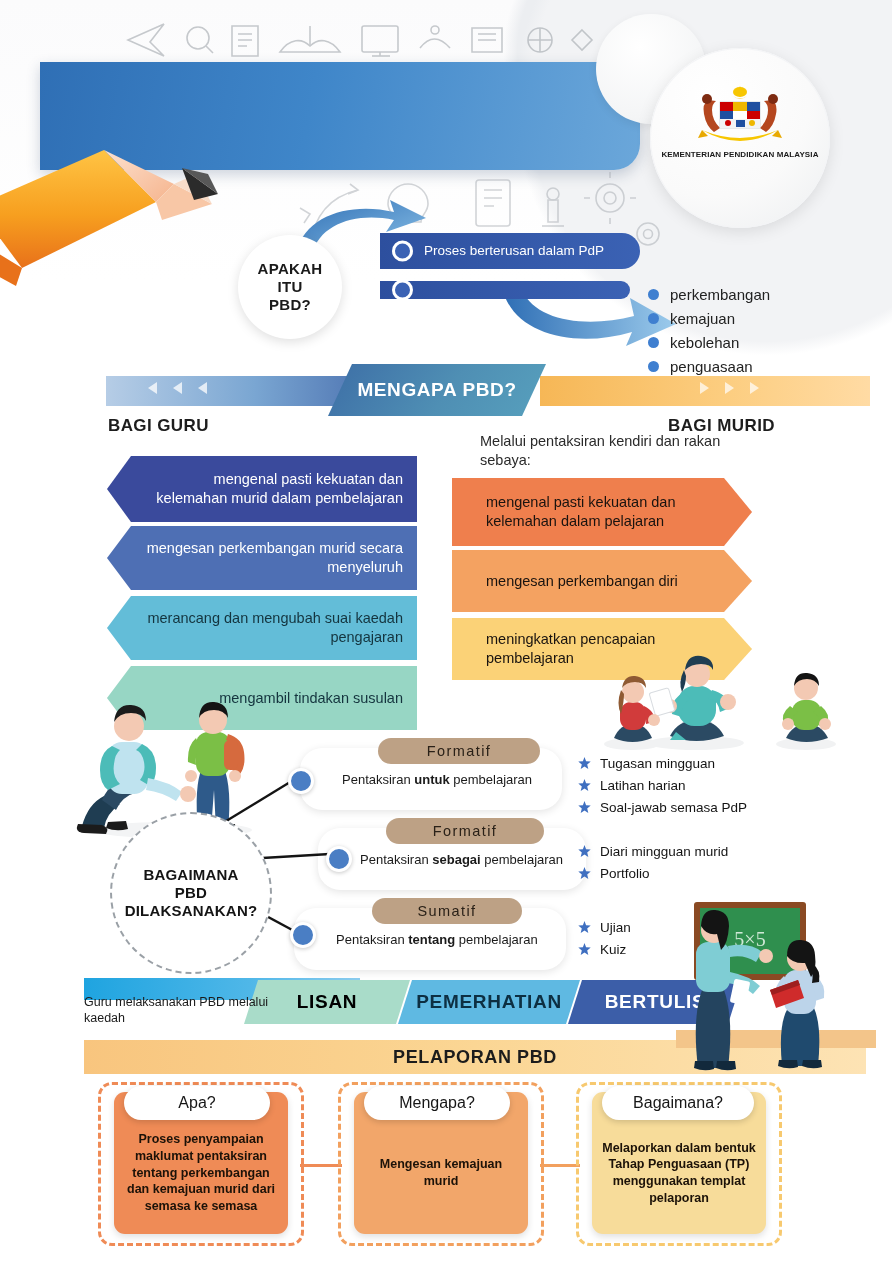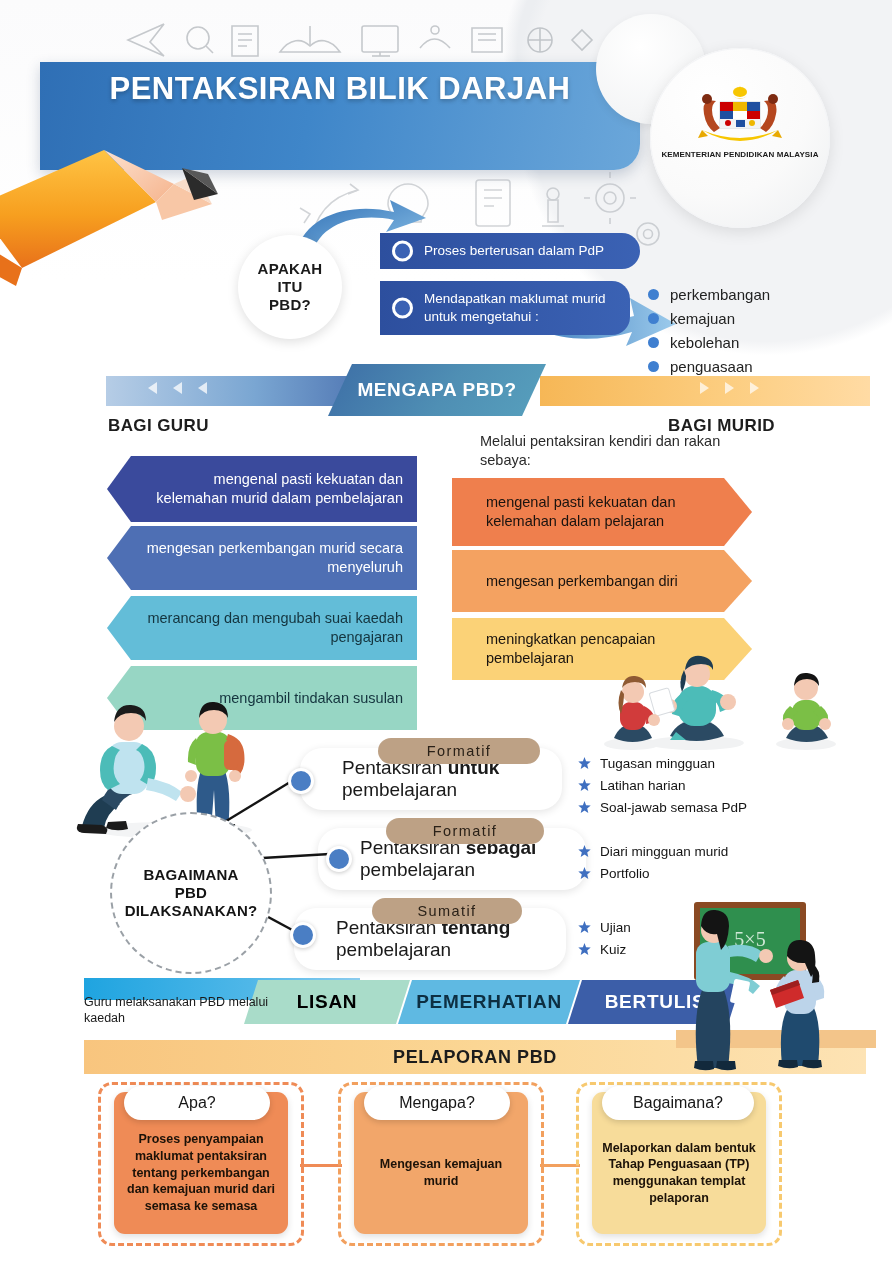--- a/index.html
+++ b/index.html
@@ -157,21 +157,21 @@
   }
   .fp1 { left:378px; top:738px; width:162px; }
   .fp2 { left:386px; top:818px; width:158px; }
   .fp3 { left:372px; top:898px; width:150px; }
 
   .fcard {
     position:absolute; background:#ffffff; border-radius:22px; z-index:5;
     box-shadow:0 2px 9px rgba(0,0,0,.11);
     display:flex; align-items:center;
   }
-  .fcard p { font-size:19px; color:#1a1a1a; padding-left:42px; }
+  .fcard p { font-size:13px; color:#1a1a1a; padding-left:42px; }
   .fcard p b { font-weight:bold; }
   .fc1 { left:300px; top:748px; width:262px; height:62px; }
   .fc2 { left:318px; top:828px; width:268px; height:62px; }
   .fc3 { left:294px; top:908px; width:272px; height:62px; }
 
   .bdot {
     position:absolute; width:26px; height:26px; border-radius:50%;
     background:#4a7ec4; border:3px solid #fff; box-shadow:0 1px 4px rgba(0,0,0,.22); z-index:8;
   }
   .bd1 { left:288px; top:768px; }
@@ -304,21 +304,20 @@
       <linearGradient id="ga2" x1="0" y1="0" x2="1" y2="0">
     <stop offset="0" stop-color="#2f6fb5"></stop>
         <stop offset="1" stop-color="#9ccbec"></stop>
       </linearGradient>
     </defs>
   <path d="M4 6 C18 48 78 60 132 44 L126 58 L176 36 L130 10 L134 28 C88 40 36 34 22 2 Z" fill="url(#ga2)"></path>
 </svg>
 
 <div class="header-band"></div>
 <div class="header-title">
-  <span>PENTAKSIRAN BILIK DARJAH</span>
 </div>
 
 <svg class="pencil" viewBox="0 0 260 160">
   <defs>
     <linearGradient id="pbody" x1="0" y1="0" x2="0" y2="1">
       <stop offset="0" stop-color="#ffc444"></stop>
         <stop offset="0.55" stop-color="#f79f1f"></stop>
         <stop offset="1" stop-color="#e8711a"></stop>
     </linearGradient>
     <linearGradient id="pwood" x1="0" y1="0" x2="1" y2="1">
@@ -365,21 +364,20 @@
 <div class="apakah-circle">
   <span>APAKAH<br>ITU<br>PBD?</span>
 </div>
 
 <div class="pbd-bar pbd-bar1">
   <i class="bar-dot"></i>
   <span>Proses berterusan dalam PdP</span>
 </div>
 <div class="pbd-bar pbd-bar2">
   <i class="bar-dot"></i>
-  <span>Mendapatkan maklumat murid untuk mengetahui :</span>
 </div>
 
 <ul class="pbd-list">
   <li>
       <i class="ld"></i>
       <span>perkembangan</span>
     </li>
   <li>
       <i class="ld"></i>
       <span>kemajuan</span>

